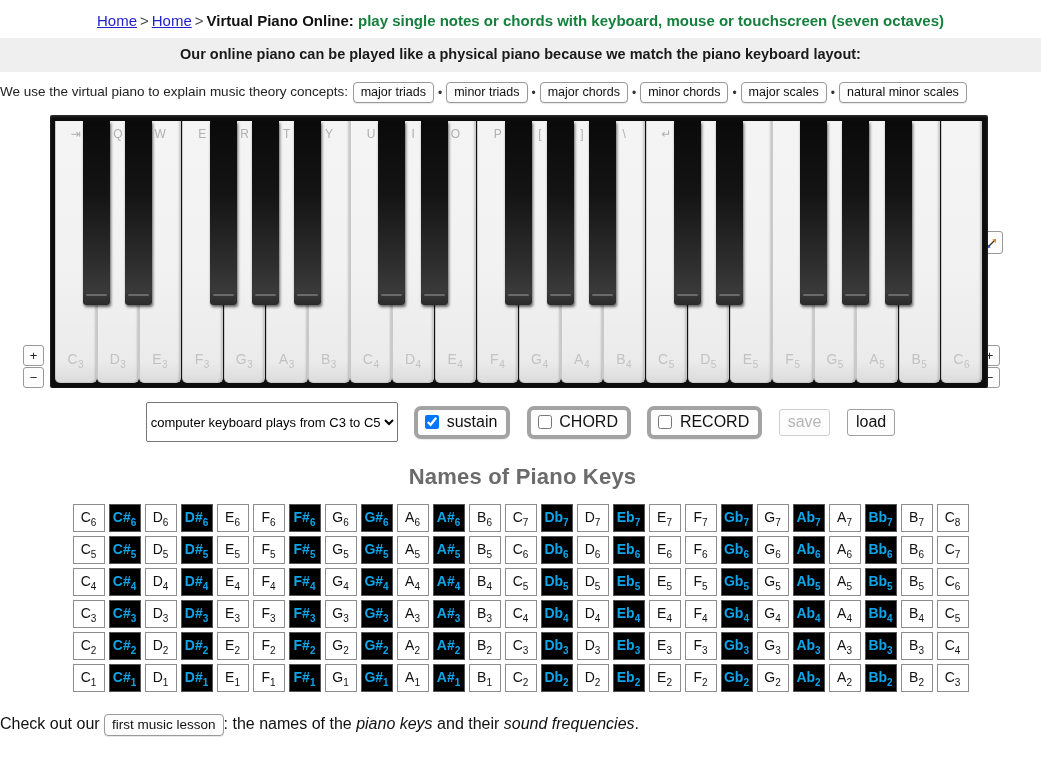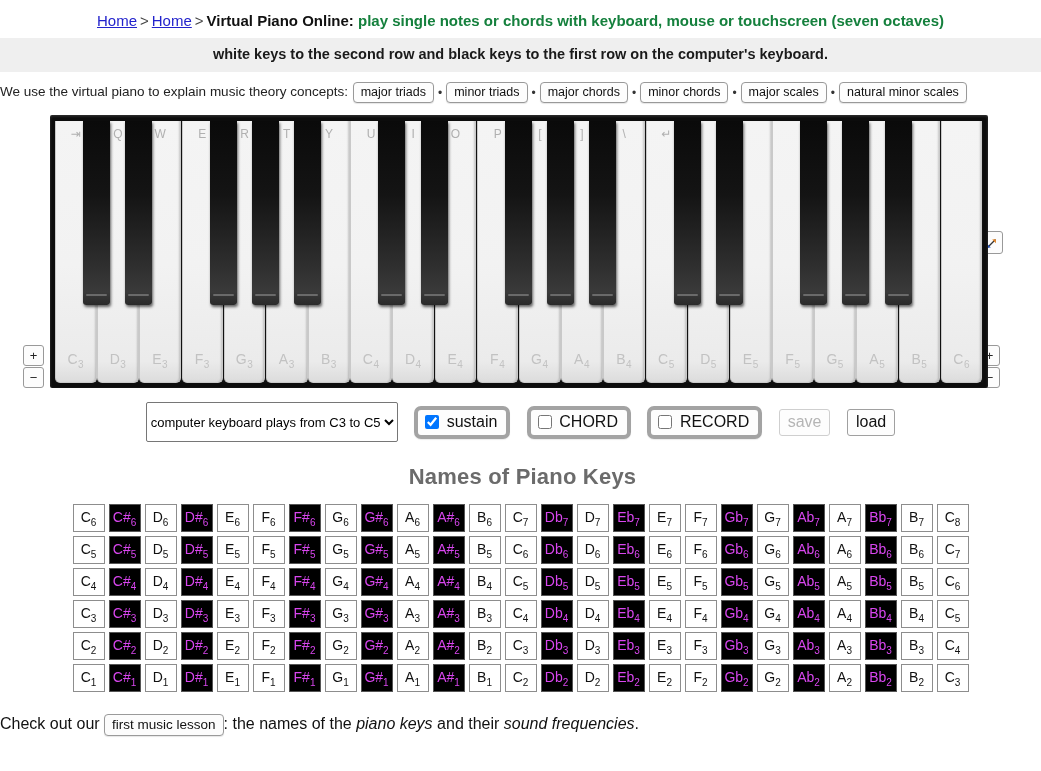--- a/index.html
+++ b/index.html
@@ -228,22 +228,22 @@
     font-size: 14px;
     border: 1px solid #8d8d8d;
     background: #ffffff;
     color: #111;
     padding: 0;
     cursor: pointer;
     font-family: "Liberation Sans", sans-serif;
   }
   .names-grid td.black {
     background: #000000;
-    color: #d946ef;
-    font-weight: normal;
+    color: #0ea5e9;
+    font-weight: bold;
     border-color: #555;
   }
   .names-grid td sub { font-size: 10px; }
 
   
   .footer-line {
     text-align: left;
     font-size: 16px;
     color: #111;
     padding: 18px 0 0 0;
@@ -265,21 +265,21 @@
 </style>
 </head>
 <body>
 
 <div class="breadcrumb">
   <a href="#">Home</a><span class="sep">&gt;</span><a href="#">Home</a><span class="sep">&gt;</span><span class="pagetitle">Virtual Piano Online:</span>
   <span class="subtitle">play single notes or chords with keyboard, mouse or touchscreen (seven octaves)</span>
 </div>
 
 <div class="banner">
-  <div>white keys to the second row and black keys to the first row on the computer's keyboard.</div>
+  <div>Our online piano can be played like a physical piano because we match the piano keyboard layout:</div>
 </div>
 
 <div class="theory-row">
   <span class="lead">We use the virtual piano to explain music theory concepts:</span>
   <span id="theory-chips"><span class="chip">major triads</span><span class="dot">•</span><span class="chip">minor triads</span><span class="dot">•</span><span class="chip">major chords</span><span class="dot">•</span><span class="chip">minor chords</span><span class="dot">•</span><span class="chip">major scales</span><span class="dot">•</span><span class="chip">natural minor scales</span></span>
 </div>
 
 <div class="piano-wrap">
 
   <div class="sq-btn" style="left:23px; top:234px;">+</div>

